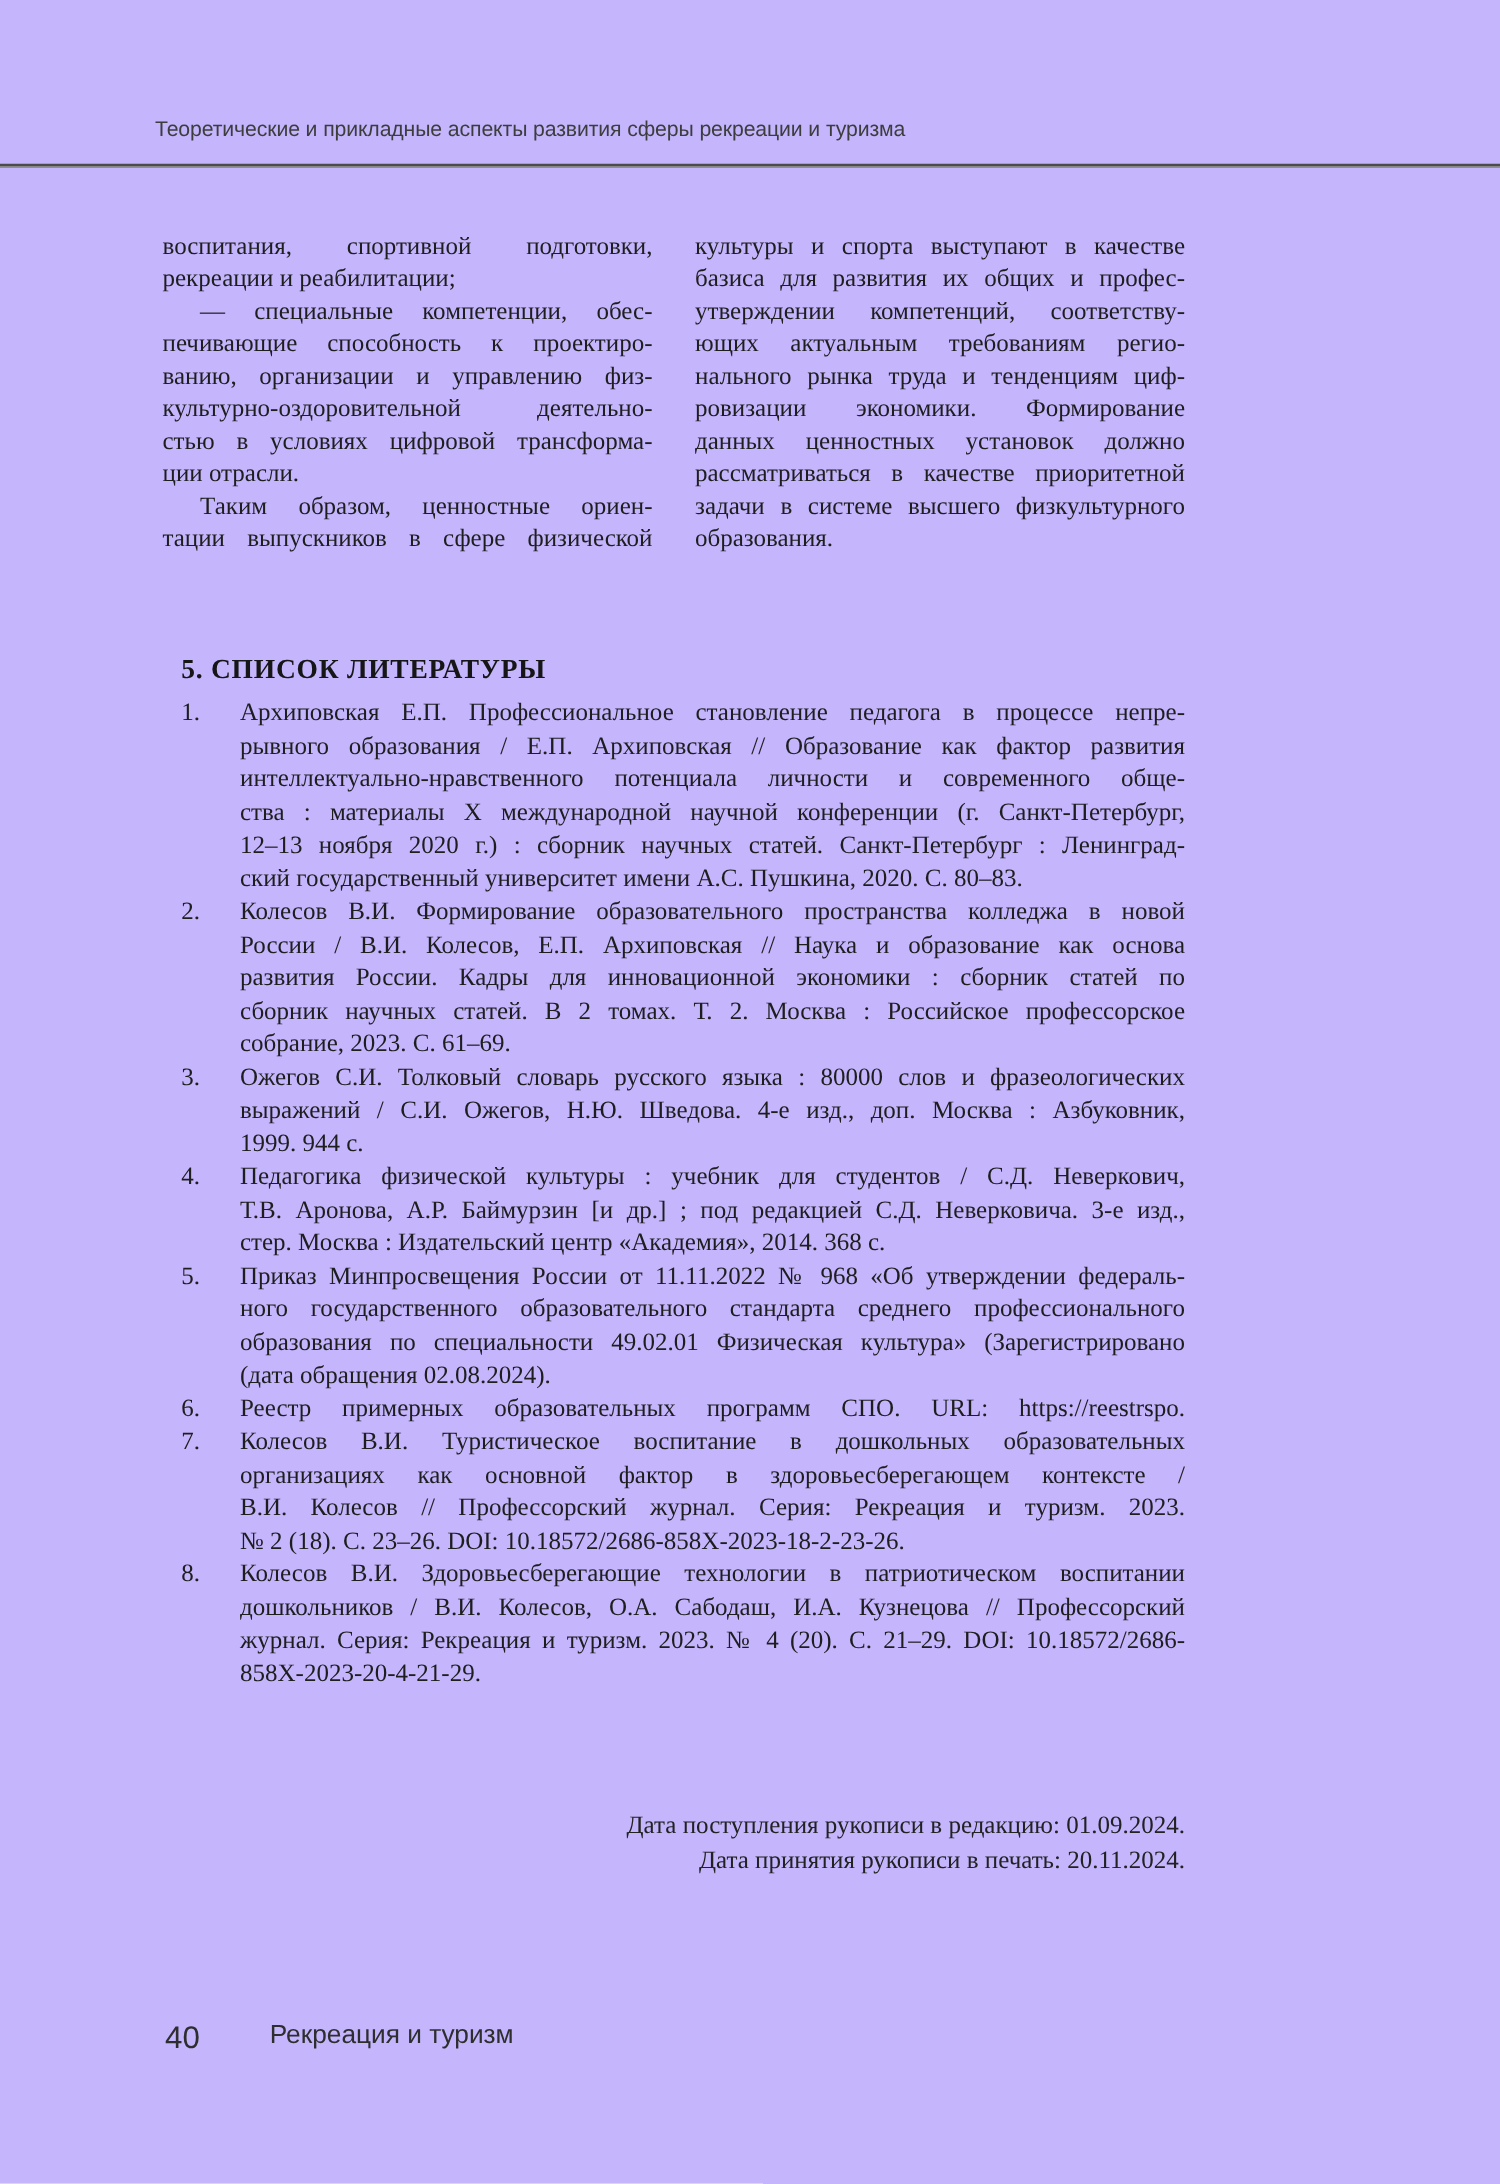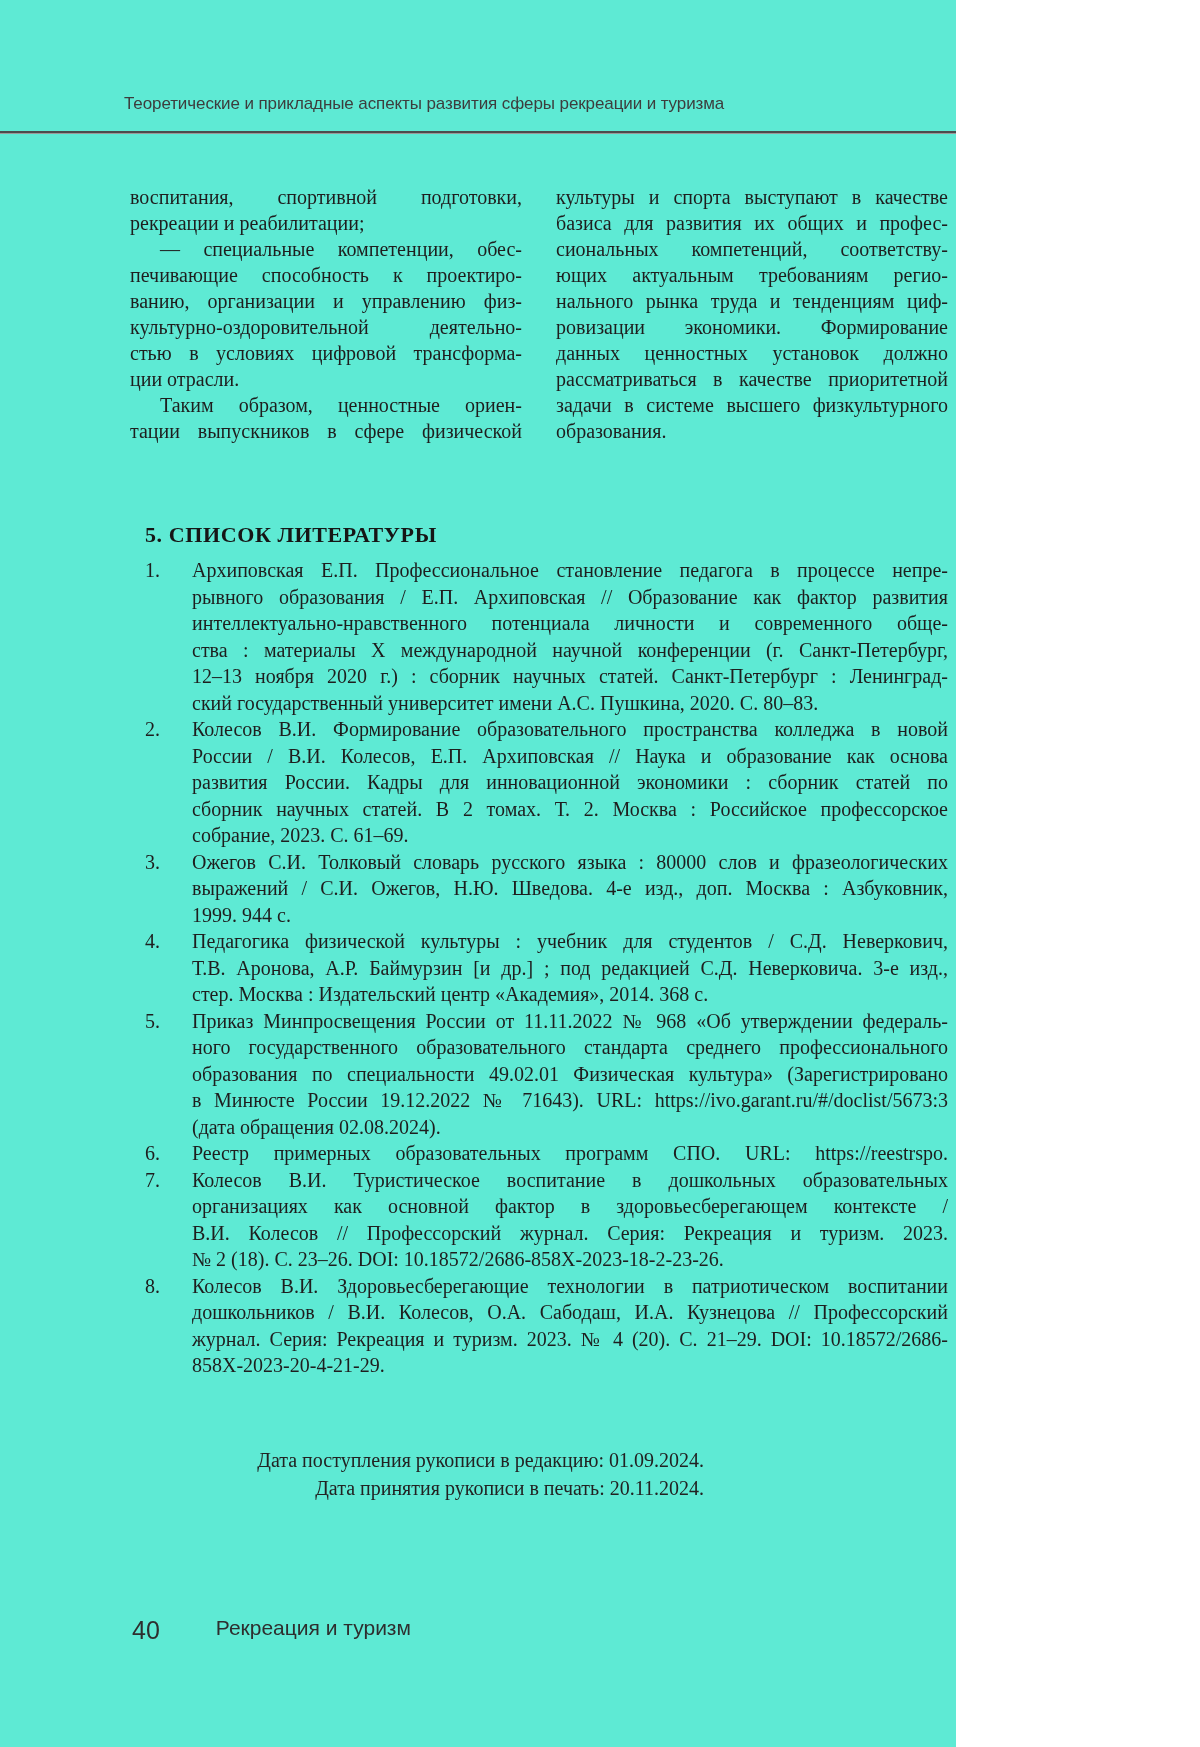--- a/index.html
+++ b/index.html
@@ -1,19 +1,19 @@
 <!DOCTYPE html>
 <html lang="ru"><head>
 <meta charset="utf-8">
 <style>
   html,body { margin:0; padding:0; background:#ffffff; }
   .page {
     position:relative;
-    width:956px; height:1747px;
-    background:#5eead4;
+    width:1200px; height:1747px;
+    background:#c4b5fd;
     font-family:"Liberation Serif", serif;
     color:#1e1e1e;
     overflow:hidden;
   }
   
   .running-title {
     position:absolute; left:124px; top:94px;
     font-family:"Liberation Sans", sans-serif;
     font-size:17px; letter-spacing:-0.1px;
     color:#3d3d3d;
@@ -80,21 +80,21 @@
         <div class="tline j">ванию, организации и управлению физ-</div>
         <div class="tline j">культурно-оздоровительной деятельно-</div>
         <div class="tline j">стью в условиях цифровой трансформа-</div>
         <div class="tline">ции отрасли.</div>
         <div class="tline j ind">Таким образом, ценностные ориен-</div>
         <div class="tline j">тации выпускников в сфере физической</div>
       </div>
     <div class="col">
         <div class="tline j">культуры и спорта выступают в качестве</div>
         <div class="tline j">базиса для развития их общих и профес-</div>
-        <div class="tline j">сиональных компетенций, соответству-</div>
+        <div class="tline j">утверждении компетенций, соответству-</div>
         <div class="tline j">ющих актуальным требованиям регио-</div>
         <div class="tline j">нального рынка труда и тенденциям циф-</div>
         <div class="tline j">ровизации экономики. Формирование</div>
         <div class="tline j">данных ценностных установок должно</div>
         <div class="tline j">рассматриваться в качестве приоритетной</div>
         <div class="tline j">задачи в системе высшего физкультурного</div>
         <div class="tline">образования.</div>
       </div>
   </section>
 
@@ -128,21 +128,20 @@
           <span class="ref-num">4.</span>
           <div class="tline j">Педагогика физической культуры : учебник для студентов / С.Д. Неверкович,</div>
           <div class="tline j">Т.В. Аронова, А.Р. Баймурзин [и др.] ; под редакцией С.Д. Неверковича. 3-е изд.,</div>
           <div class="tline">стер. Москва : Издательский центр «Академия», 2014. 368 с.</div>
         </li>
         <li class="ref-item">
           <span class="ref-num">5.</span>
           <div class="tline j">Приказ Минпросвещения России от 11.11.2022 № 968 «Об утверждении федераль-</div>
           <div class="tline j">ного государственного образовательного стандарта среднего профессионального</div>
           <div class="tline j">образования по специальности 49.02.01 Физическая культура» (Зарегистрировано</div>
-          <div class="tline j">в Минюсте России 19.12.2022 № 71643). URL: https://ivo.garant.ru/#/doclist/5673:3</div>
           <div class="tline">(дата обращения 02.08.2024).</div>
         </li>
         <li class="ref-item">
           <span class="ref-num">6.</span>
           <div class="tline j">Реестр примерных образовательных программ СПО. URL: https://reestrspo.</div>
         </li>
         <li class="ref-item">
           <span class="ref-num">7.</span>
           <div class="tline j">Колесов В.И. Туристическое воспитание в дошкольных образовательных</div>
           <div class="tline j">организациях как основной фактор в здоровьесберегающем контексте /</div>

